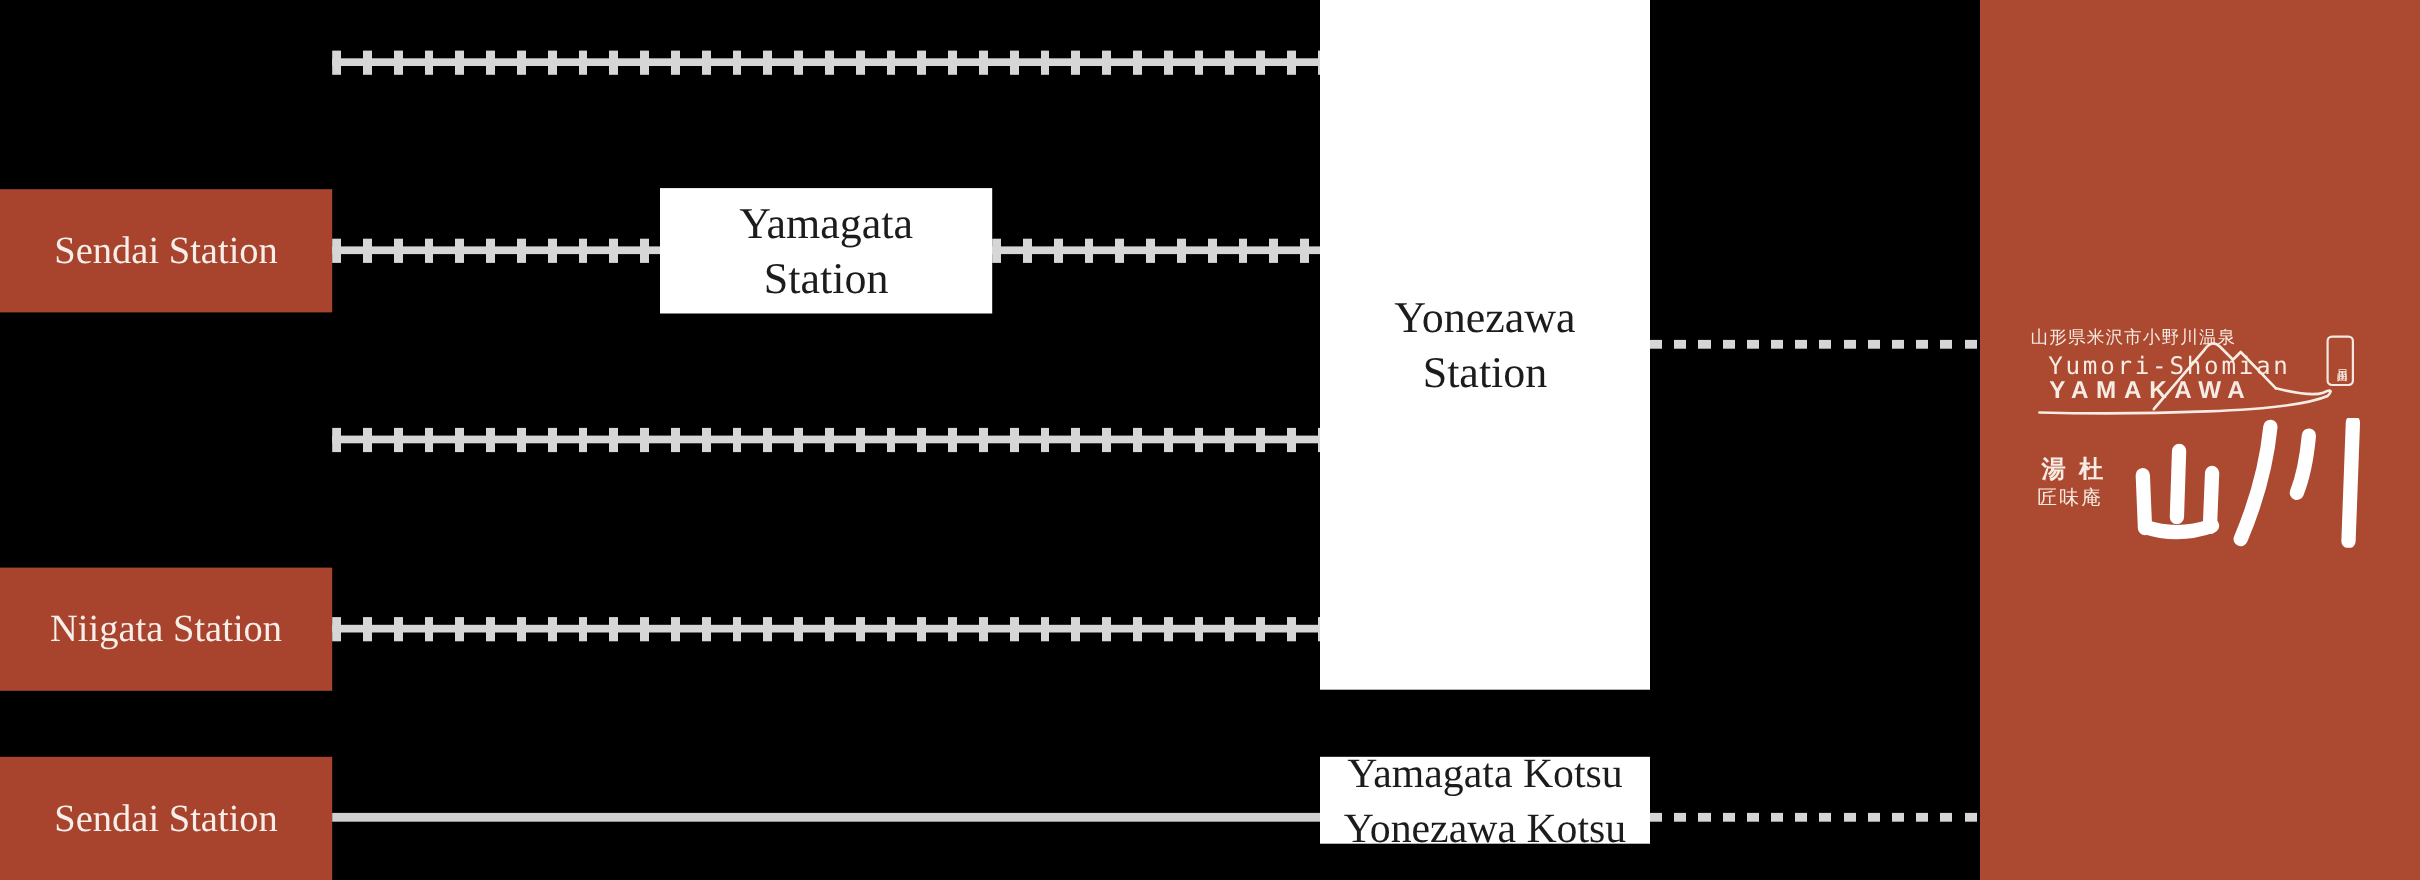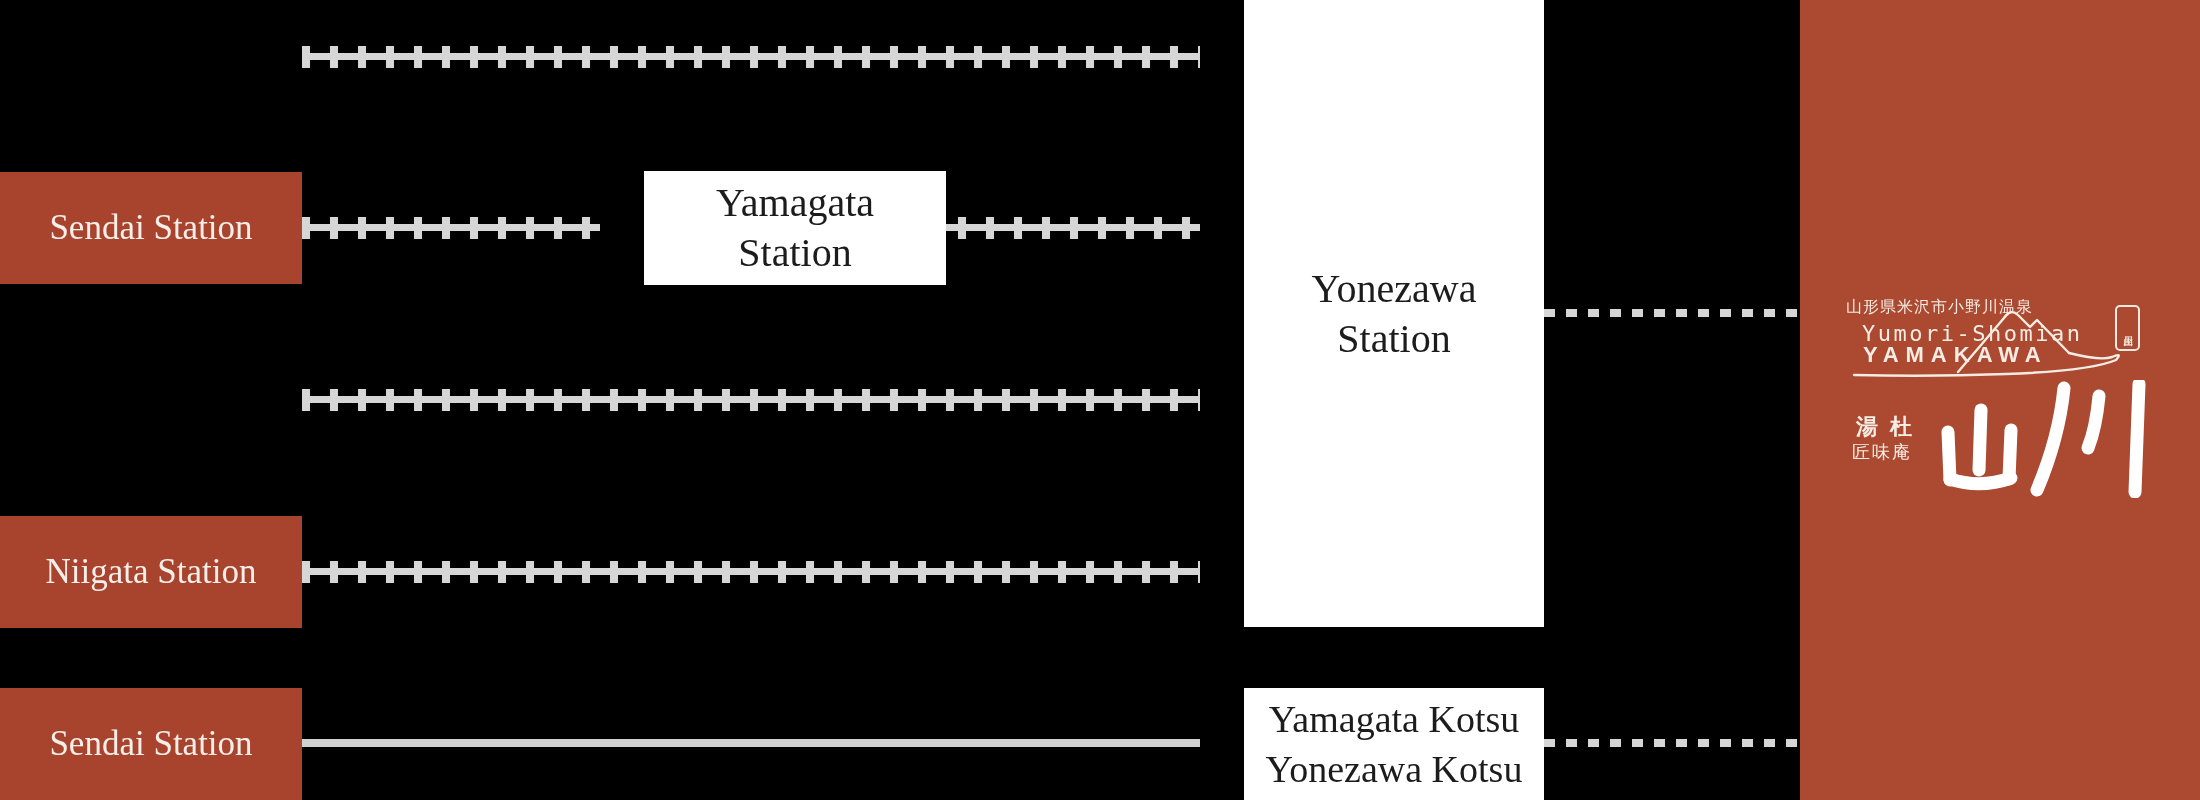--- a/index.html
+++ b/index.html
@@ -27,21 +27,21 @@
   .solid-line{position:absolute; height:8px; background:#d0d0d0;}
   
   .dotted-line{
     position:absolute; height:8px;
     background:repeating-linear-gradient(90deg,#d6d6d6 0 11px,transparent 11px 22px);
   }
   
   .white-box{
     position:absolute; background:#ffffff; color:#1c1c1c;
     display:flex; flex-direction:column; align-items:center; justify-content:center;
-    text-align:center; font-size:40px; line-height:50px; white-space:nowrap;margin-left:44px;
+    text-align:center; font-size:40px; line-height:50px; white-space:nowrap;
   }
   .white-box.small{font-size:38px;}
   
   .inn-panel{position:absolute; left:1800px; top:0; width:400px; height:800px; background:#ac4931; color:#f6ece3;padding-left:40px;}
   .inn-panel *{position:absolute; white-space:nowrap;}
   .logo-address{left:46px; top:297px; font-size:16px; letter-spacing:1px;
     font-family:"DejaVu Sans","Liberation Sans",sans-serif;}
   .logo-romaji{left:62px; top:321px; font-size:22px; letter-spacing:2.5px;
     font-family:"DejaVu Sans Mono","Liberation Mono",monospace;}
   .logo-name-en{left:63px; top:342px; font-size:22px; font-weight:bold; letter-spacing:7px;
@@ -90,21 +90,21 @@
   <div class="white-box" style="left:600px; top:171px; width:302px; height:114px;">
     <span>Yamagata</span>
     <span>Station</span>
   </div>
 
   <div class="white-box" style="left:1200px; top:0; width:300px; height:627px;">
     <span>Yonezawa</span>
     <span>Station</span>
   </div>
 
-  <div class="white-box small" style="left:1200px; top:688px; width:300px; height:112px;">
+  <div class="white-box small" style="left:1200px; top:688px; width:300px; height:79px;">
     <span>Yamagata Kotsu</span>
     <span>Yonezawa Kotsu</span>
   </div>
 
   <div class="inn-panel">
     <span class="logo-address">山形県米沢市小野川温泉</span>
     <span class="logo-romaji">Yumori-Shomian</span>
     <span class="logo-name-en">YAMAKAWA</span>
 
     <svg class="logo-art" viewBox="0 0 310 85">

